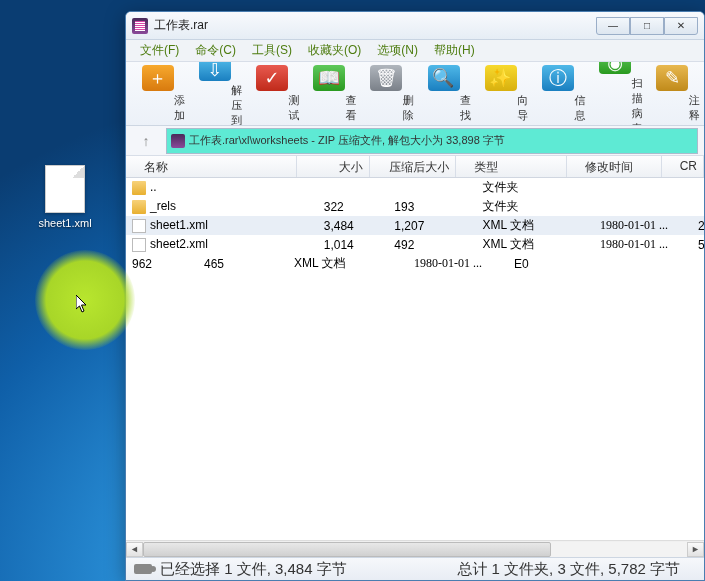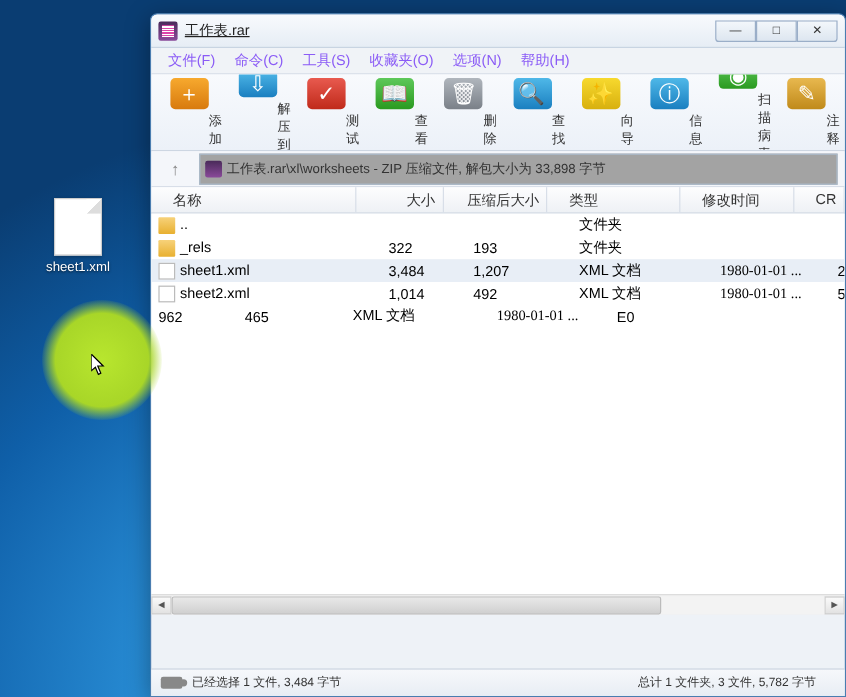--- a/index.html
+++ b/index.html
@@ -8,59 +8,59 @@
 .cursor-ptr { position:absolute; left:76px; top:295px; z-index:3; font-size:16px; color:#000; }
 .desktop-icon { position:absolute; left:35px; top:165px; width:60px; text-align:center; z-index:1; }
 .desktop-icon .iconbox { width:40px; height:48px; margin:0 auto 4px; background:#fff; border:1px solid #ccc; box-shadow:0 1px 3px rgba(0,0,0,.3); position:relative; }
 .desktop-icon .iconbox::before { content:""; position:absolute; top:0; right:0; width:12px; height:12px; background:linear-gradient(135deg,#fff 50%,#ddd 50%); }
 .desktop-icon .label { color:#fff; font-size:11px; text-shadow:0 1px 2px rgba(0,0,0,.7); }
 
 .window { position:absolute; left:125px; top:11px; width:580px; height:570px; background:#eef2f7; border:1px solid #4a7db0; border-radius:6px 6px 0 0; box-shadow:0 4px 20px rgba(0,0,0,.35); display:flex; flex-direction:column; overflow:hidden; }
 .titlebar { height:28px; background:linear-gradient(#f8fafd,#e6edf5); display:flex; align-items:center; padding:0 6px; border-bottom:1px solid #c8d4e2; }
 .titlebar .app-icon { width:16px; height:16px; margin-right:6px; background:linear-gradient(#4a2a5a,#8a4a9a); border-radius:2px; position:relative; }
 .titlebar .app-icon::after{content:"";position:absolute;left:3px;top:3px;right:3px;bottom:3px;background:repeating-linear-gradient(#d4a,#d4a 1px,#fff 1px,#fff 2px);}
-.titlebar .title-text { font-size:12px; color:#222; flex:1;text-decoration:underline; }
+.titlebar .title-text { font-size:12px; color:#222; flex:1; }
 .win-btns { display:flex; gap:0; margin-left:auto; }
 .win-btn { width:34px; height:18px; border:1px solid #9aaec8; background:linear-gradient(#f3f7fb,#dde6f0); font-size:10px; line-height:16px; text-align:center; color:#333; cursor:pointer; }
 .win-btn.min { border-radius:0 0 0 3px; }
 .win-btn.close { border-radius:0 0 3px 0; }
 
-.menubar { height:22px; background:#f0f3f7; display:flex; align-items:center; padding:0 6px; font-size:12px; color:#8b5cf6; border-bottom:1px solid #d8dee8; }
+.menubar { height:22px; background:#f0f3f7; display:flex; align-items:center; padding:0 6px; font-size:12px; color:#4d7c0f; border-bottom:1px solid #d8dee8; }
 .menubar .mitem { padding:2px 8px; cursor:pointer; }
 
 .toolbar { height:64px; background:linear-gradient(#f8fafd,#ecf1f8); border-bottom:1px solid #cdd6e2; display:flex; align-items:center; padding:2px 4px; gap:2px; overflow:hidden; }
 .tbtn { width:58px; height:58px; display:flex; flex-direction:column; align-items:center; justify-content:center; cursor:pointer; border-radius:3px; }
 .tbtn .ticon { width:32px; height:32px; border-radius:4px; margin-bottom:2px; display:flex; align-items:center; justify-content:center; font-size:18px; color:#fff; }
 .tbtn .tlabel { font-size:11px; color:#333;margin-left:44px; }
 .ic-add{background:linear-gradient(#f7a92e,#d87a0e);} .ic-extract{background:linear-gradient(#4fb8e8,#1a7fc0);} .ic-test{background:linear-gradient(#e85a4f,#c02a1a);} .ic-view{background:linear-gradient(#5ec85a,#2a9a20);} .ic-delete{background:linear-gradient(#b0b6bd,#7a8088);} .ic-find{background:linear-gradient(#4fb8e8,#1a7fc0);} .ic-wizard{background:linear-gradient(#f7d92e,#d8b00e);} .ic-info{background:linear-gradient(#4fb8e8,#1a7fc0);} .ic-scan{background:linear-gradient(#5ec85a,#2a9a20);} .ic-comment{background:linear-gradient(#e8b84f,#c08a1a);}
 
 .navbar { height:30px; background:#f4f6fa; border-bottom:1px solid #d8dee8; display:flex; align-items:center; padding:0 6px; gap:6px; }
 .up-btn { width:28px; height:22px; border:1px solid transparent; display:flex; align-items:center; justify-content:center; color:#888; font-size:14px; cursor:pointer; }
-.pathbox { flex:1; height:22px; background:#a3a3a3; border:1px solid #abc; display:flex; align-items:center; padding:12px 4px; font-size:11px; color:#333; overflow:hidden; }
+.pathbox { flex:1; height:22px; background:#5eead4; border:1px solid #abc; display:flex; align-items:center; padding:12px 4px; font-size:11px; color:#333; overflow:hidden; }
 .pathbox .picon{width:14px;height:14px;margin-right:4px;background:linear-gradient(#4a2a5a,#8a4a9a);border-radius:2px;}
 
 .headers { height:22px; background:linear-gradient(#fdfdfe,#eef1f5); border-bottom:1px solid #d0d6e0; display:flex; font-size:12px; color:#333; }
 .hcell { border-right:1px solid #d8dee8; padding:3px 6px; text-align:left;margin-left:12px; }
 .col-name{width:196px;} .col-size{width:72px;text-align:right;} .col-packed{width:90px;text-align:right;} .col-type{width:120px;} .col-mod{width:100px;font-family:Liberation Serif, serif;} .col-crc{flex:1;}
 
 .filelist { flex:1; background:#fff; overflow:auto; font-size:12px; }
 .row { display:flex; height:19px; align-items:center; }
 .row.sel { background:#e8eef6; }
 .cell { padding:1px 6px; overflow:hidden; white-space:nowrap; }
 .cell.col-size,.cell.col-packed{text-align:left;}
 .ficon { width:14px; height:14px; margin-right:4px; display:inline-block; vertical-align:middle; }
 .ficon.folder{background:linear-gradient(#f7d27a,#e8b030);border-radius:1px;} 
 .ficon.file{background:#fff;border:1px solid #bbb;}
 
 .hscroll { height:17px; background:#f0f0f0; border-top:1px solid #ddd; display:flex; align-items:center; }
 .hscroll .arrow{width:17px;height:15px;background:linear-gradient(#fafafa,#e2e2e2);border:1px solid #ccc;text-align:center;font-size:9px;line-height:13px;color:#555;cursor:pointer;}
 .hscroll .track{flex:1;height:15px;background:#f3f3f3;position:relative;}
 .hscroll .thumb{position:absolute;left:0;top:0;width:75%;height:100%;background:linear-gradient(#e8e8e8,#d0d0d0);border:1px solid #bbb;border-radius:2px;}
 
-.statusbar { height:23px; background:linear-gradient(#f6f8fb,#e8edf4); border-top:1px solid #cdd6e2; display:flex; align-items:center; font-size:10px; color:#333; padding:0 8px;margin-top:45px; }
+.statusbar { height:23px; background:linear-gradient(#f6f8fb,#e8edf4); border-top:1px solid #cdd6e2; display:flex; align-items:center; font-size:15px; color:#333; padding:0 8px; }
 .statusbar .sicon{width:18px;height:10px;background:#888;border-radius:2px;margin-right:8px;position:relative;}
 .statusbar .sicon::after{content:"";position:absolute;right:-4px;top:2px;width:6px;height:6px;background:#888;border-radius:50%;}
 .statusbar .sel-info{flex:1;}
 .statusbar .total-info{padding-right:16px;}
 </style>
 </head>
 <body>
 
 <div class="desktop-icon">
   <div class="iconbox"></div>

